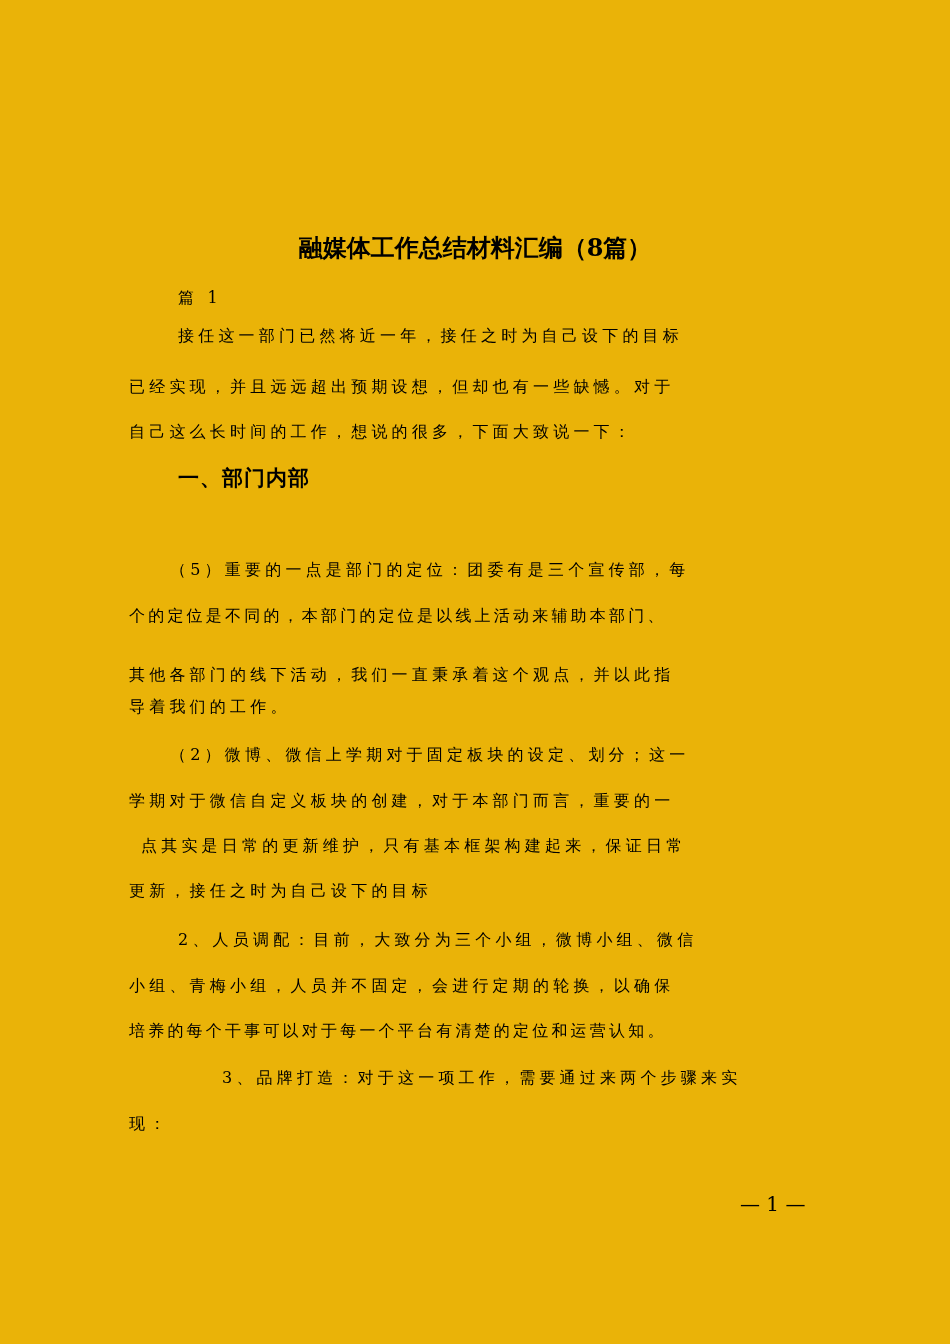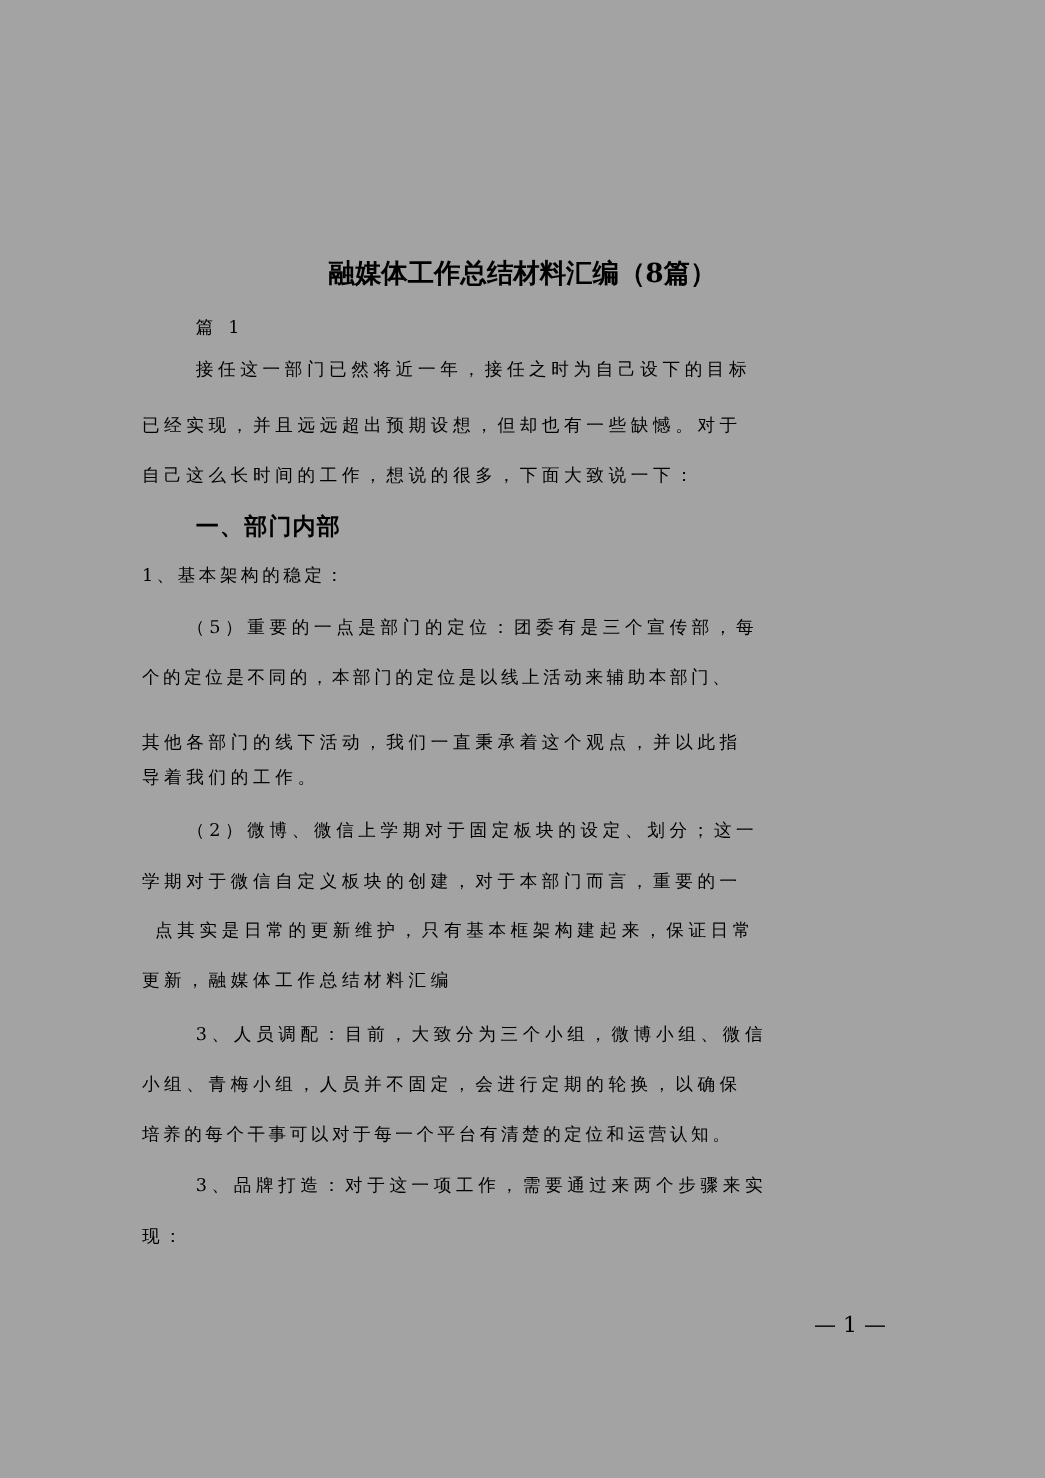--- a/index.html
+++ b/index.html
@@ -14,21 +14,21 @@
       overflow: hidden;
       font-family: "DejaVu Serif", "Liberation Serif", serif;
       color: #000000;
     }
     .page {
       position: absolute;
       left: 0;
       top: 0;
       width: 950px;
       height: 1344px;
-      background: #a3a3a3;
+      background: #eab308;
     }
     .title {
       position: absolute;
       left: 0;
       width: 950px;
       top: 228px;
       text-align: center;
       font-size: 24px;
       font-weight: bold;
       line-height: 40px;
@@ -69,42 +69,41 @@
   <div class="line indent" style="top:278px;">篇 1</div>
 
   <div>
     <div class="line indent" style="top:316px;">接任这一部门已然将近一年，接任之时为自己设下的目标</div>
     <div class="line" style="top:367px;">已经实现，并且远远超出预期设想，但却也有一些缺憾。对于</div>
     <div class="line" style="top:412px;">自己这么长时间的工作，想说的很多，下面大致说一下：</div>
   </div>
 
   <div class="line indent heading" style="top:458px;">一、部门内部</div>
 
-  <div class="line tight" style="top:503px;">1、基本架构的稳定：</div>
 
   <div>
     <div class="line indent" style="top:550px; left:170px;">（5）重要的一点是部门的定位：团委有是三个宣传部，每</div>
     <div class="line tight" style="top:596px;">个的定位是不同的，本部门的定位是以线上活动来辅助本部门、</div>
     <div class="line" style="top:655px;">其他各部门的线下活动，我们一直秉承着这个观点，并以此指</div>
     <div class="line" style="top:687px;">导着我们的工作。</div>
   </div>
 
   <div>
     <div class="line indent" style="top:735px; left:170px;">（2）微博、微信上学期对于固定板块的设定、划分；这一</div>
     <div class="line" style="top:781px;">学期对于微信自定义板块的创建，对于本部门而言，重要的一</div>
     <div class="line" style="top:826px;margin-left:12px;">点其实是日常的更新维护，只有基本框架构建起来，保证日常</div>
-    <div class="line" style="top:871px;">更新，融媒体工作总结材料汇编</div>
+    <div class="line" style="top:871px;">更新，接任之时为自己设下的目标</div>
   </div>
 
   <div>
-    <div class="line indent" style="top:920px;">3、人员调配：目前，大致分为三个小组，微博小组、微信</div>
+    <div class="line indent" style="top:920px;">2、人员调配：目前，大致分为三个小组，微博小组、微信</div>
     <div class="line" style="top:966px;">小组、青梅小组，人员并不固定，会进行定期的轮换，以确保</div>
     <div class="line tight" style="top:1011px;">培养的每个干事可以对于每一个平台有清楚的定位和运营认知。</div>
   </div>
 
   <div>
-    <div class="line indent" style="top:1058px;">3、品牌打造：对于这一项工作，需要通过来两个步骤来实</div>
+    <div class="line indent" style="top:1058px;margin-left:44px;">3、品牌打造：对于这一项工作，需要通过来两个步骤来实</div>
     <div class="line" style="top:1104px;">现：</div>
   </div>
 
   <div class="page-number">— 1 —</div>
 
 </div>
 
 </body></html>

